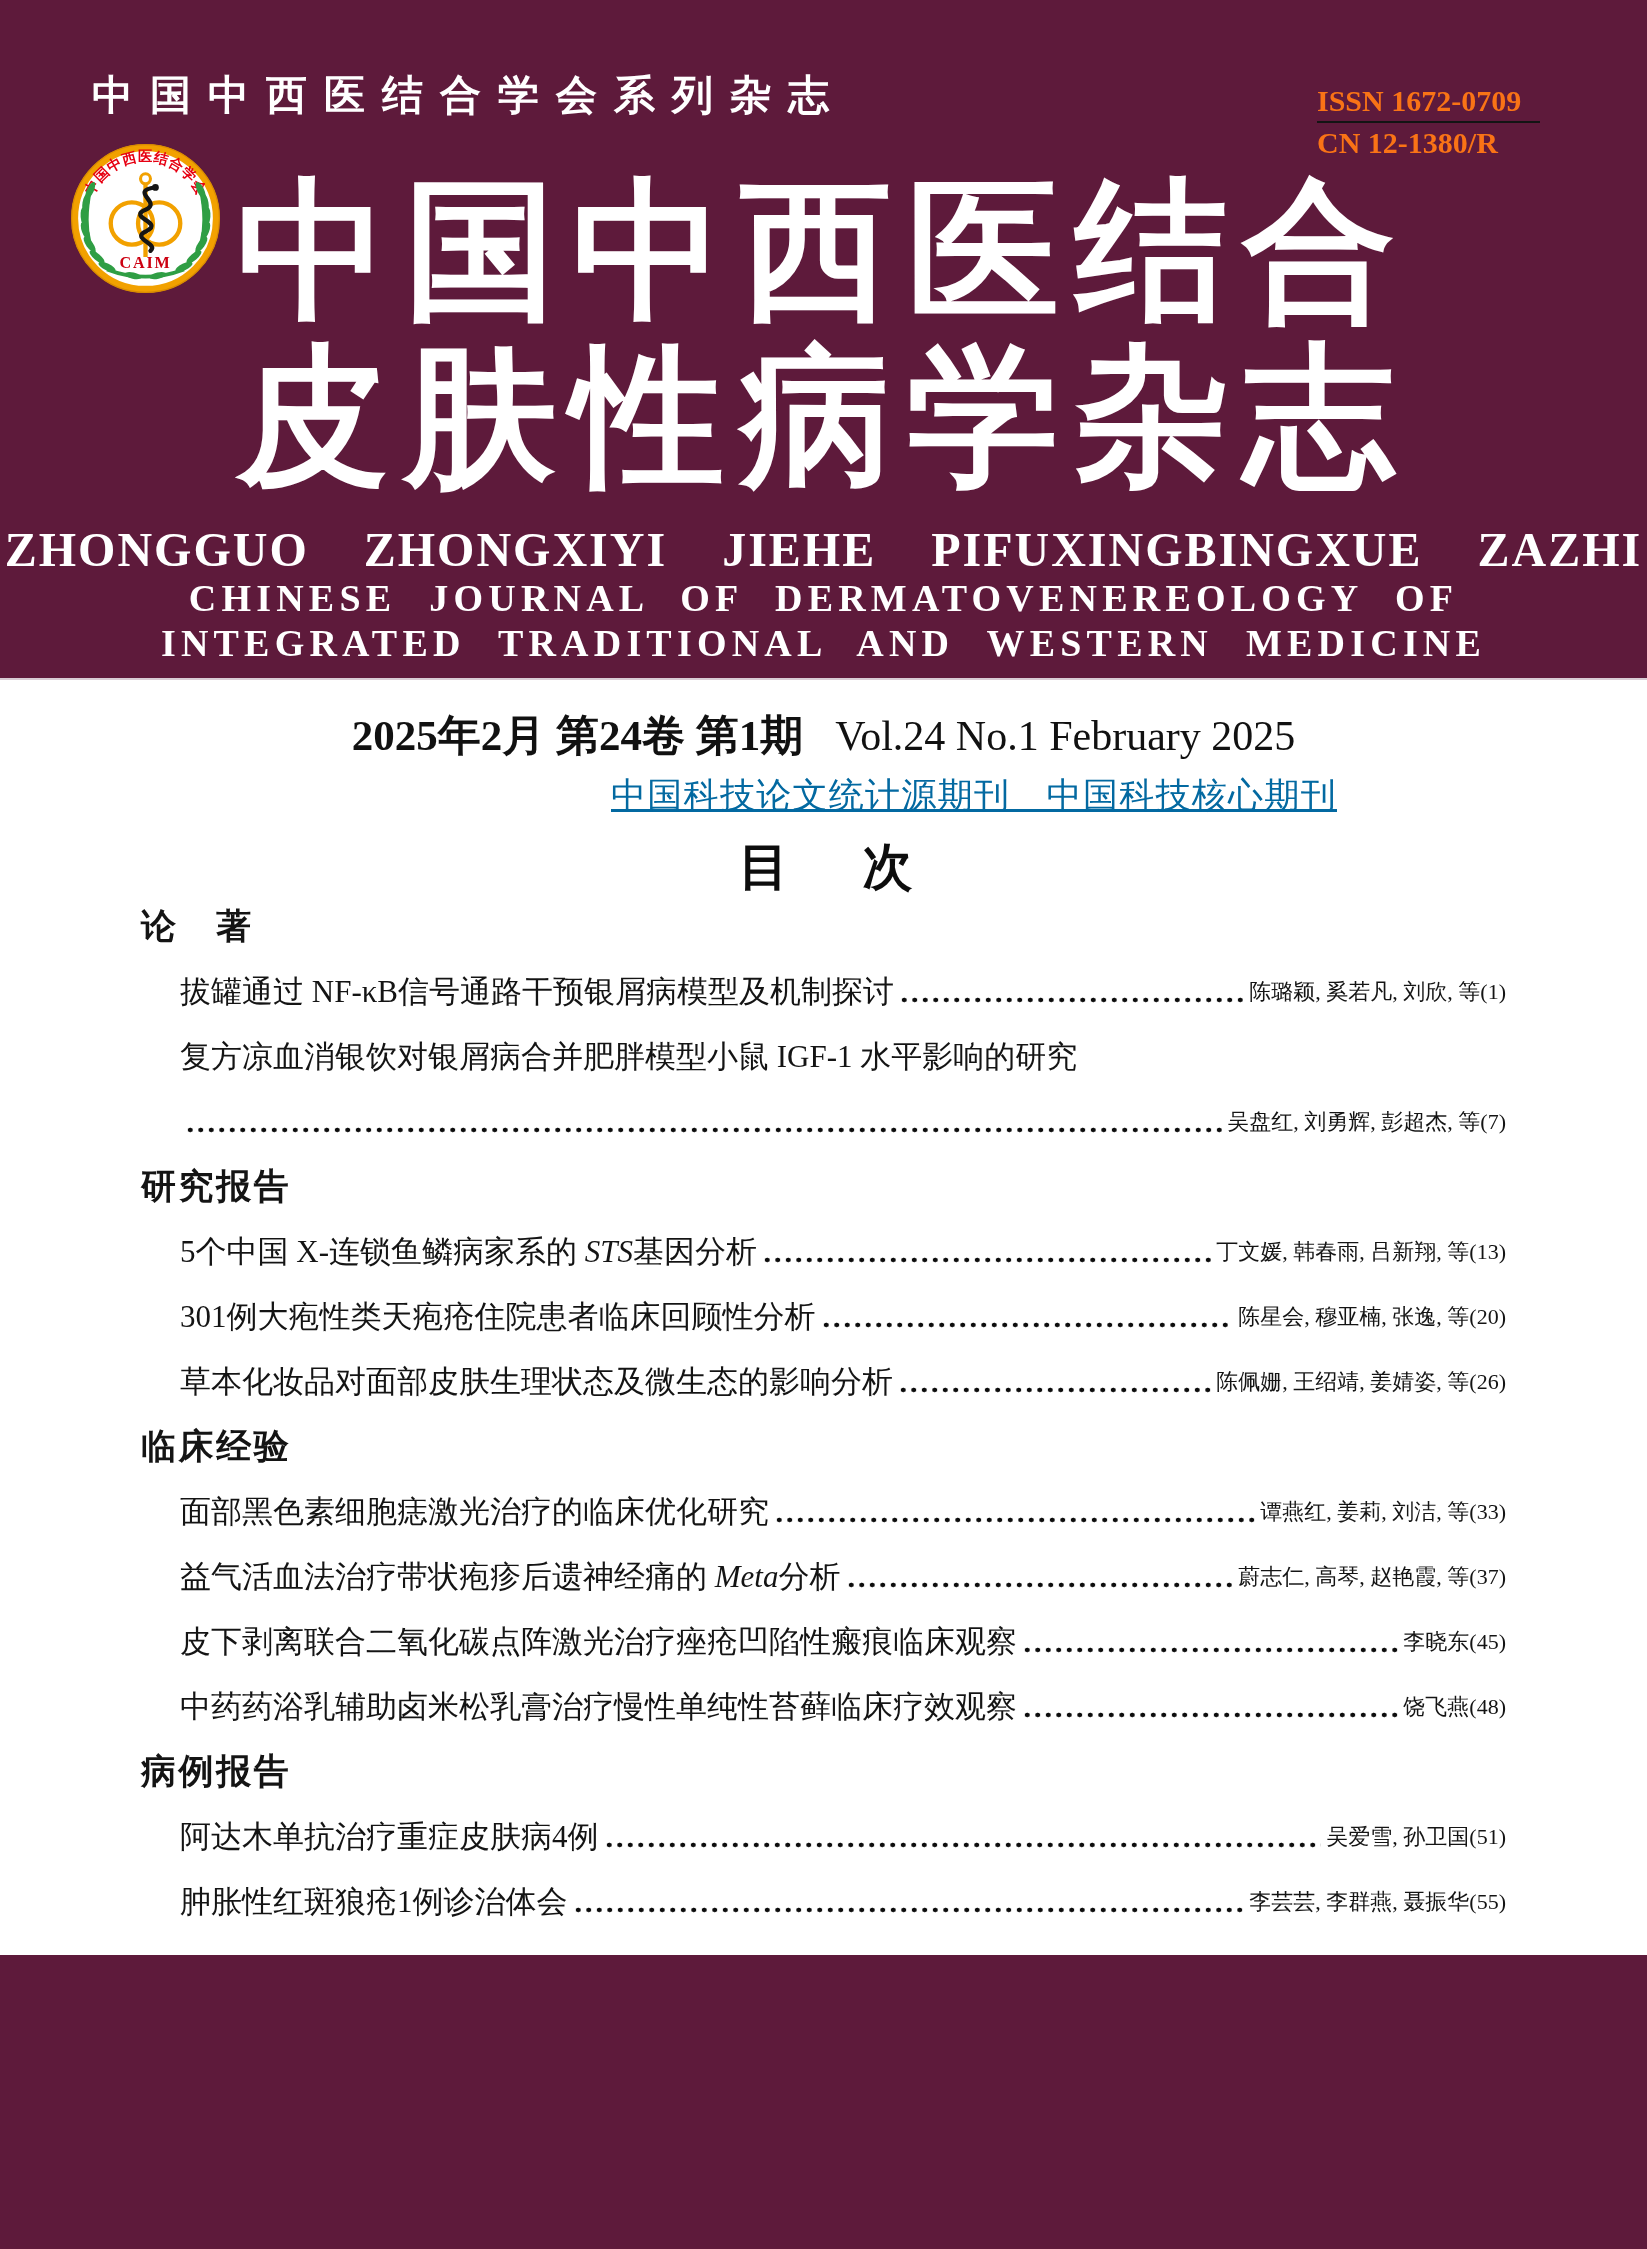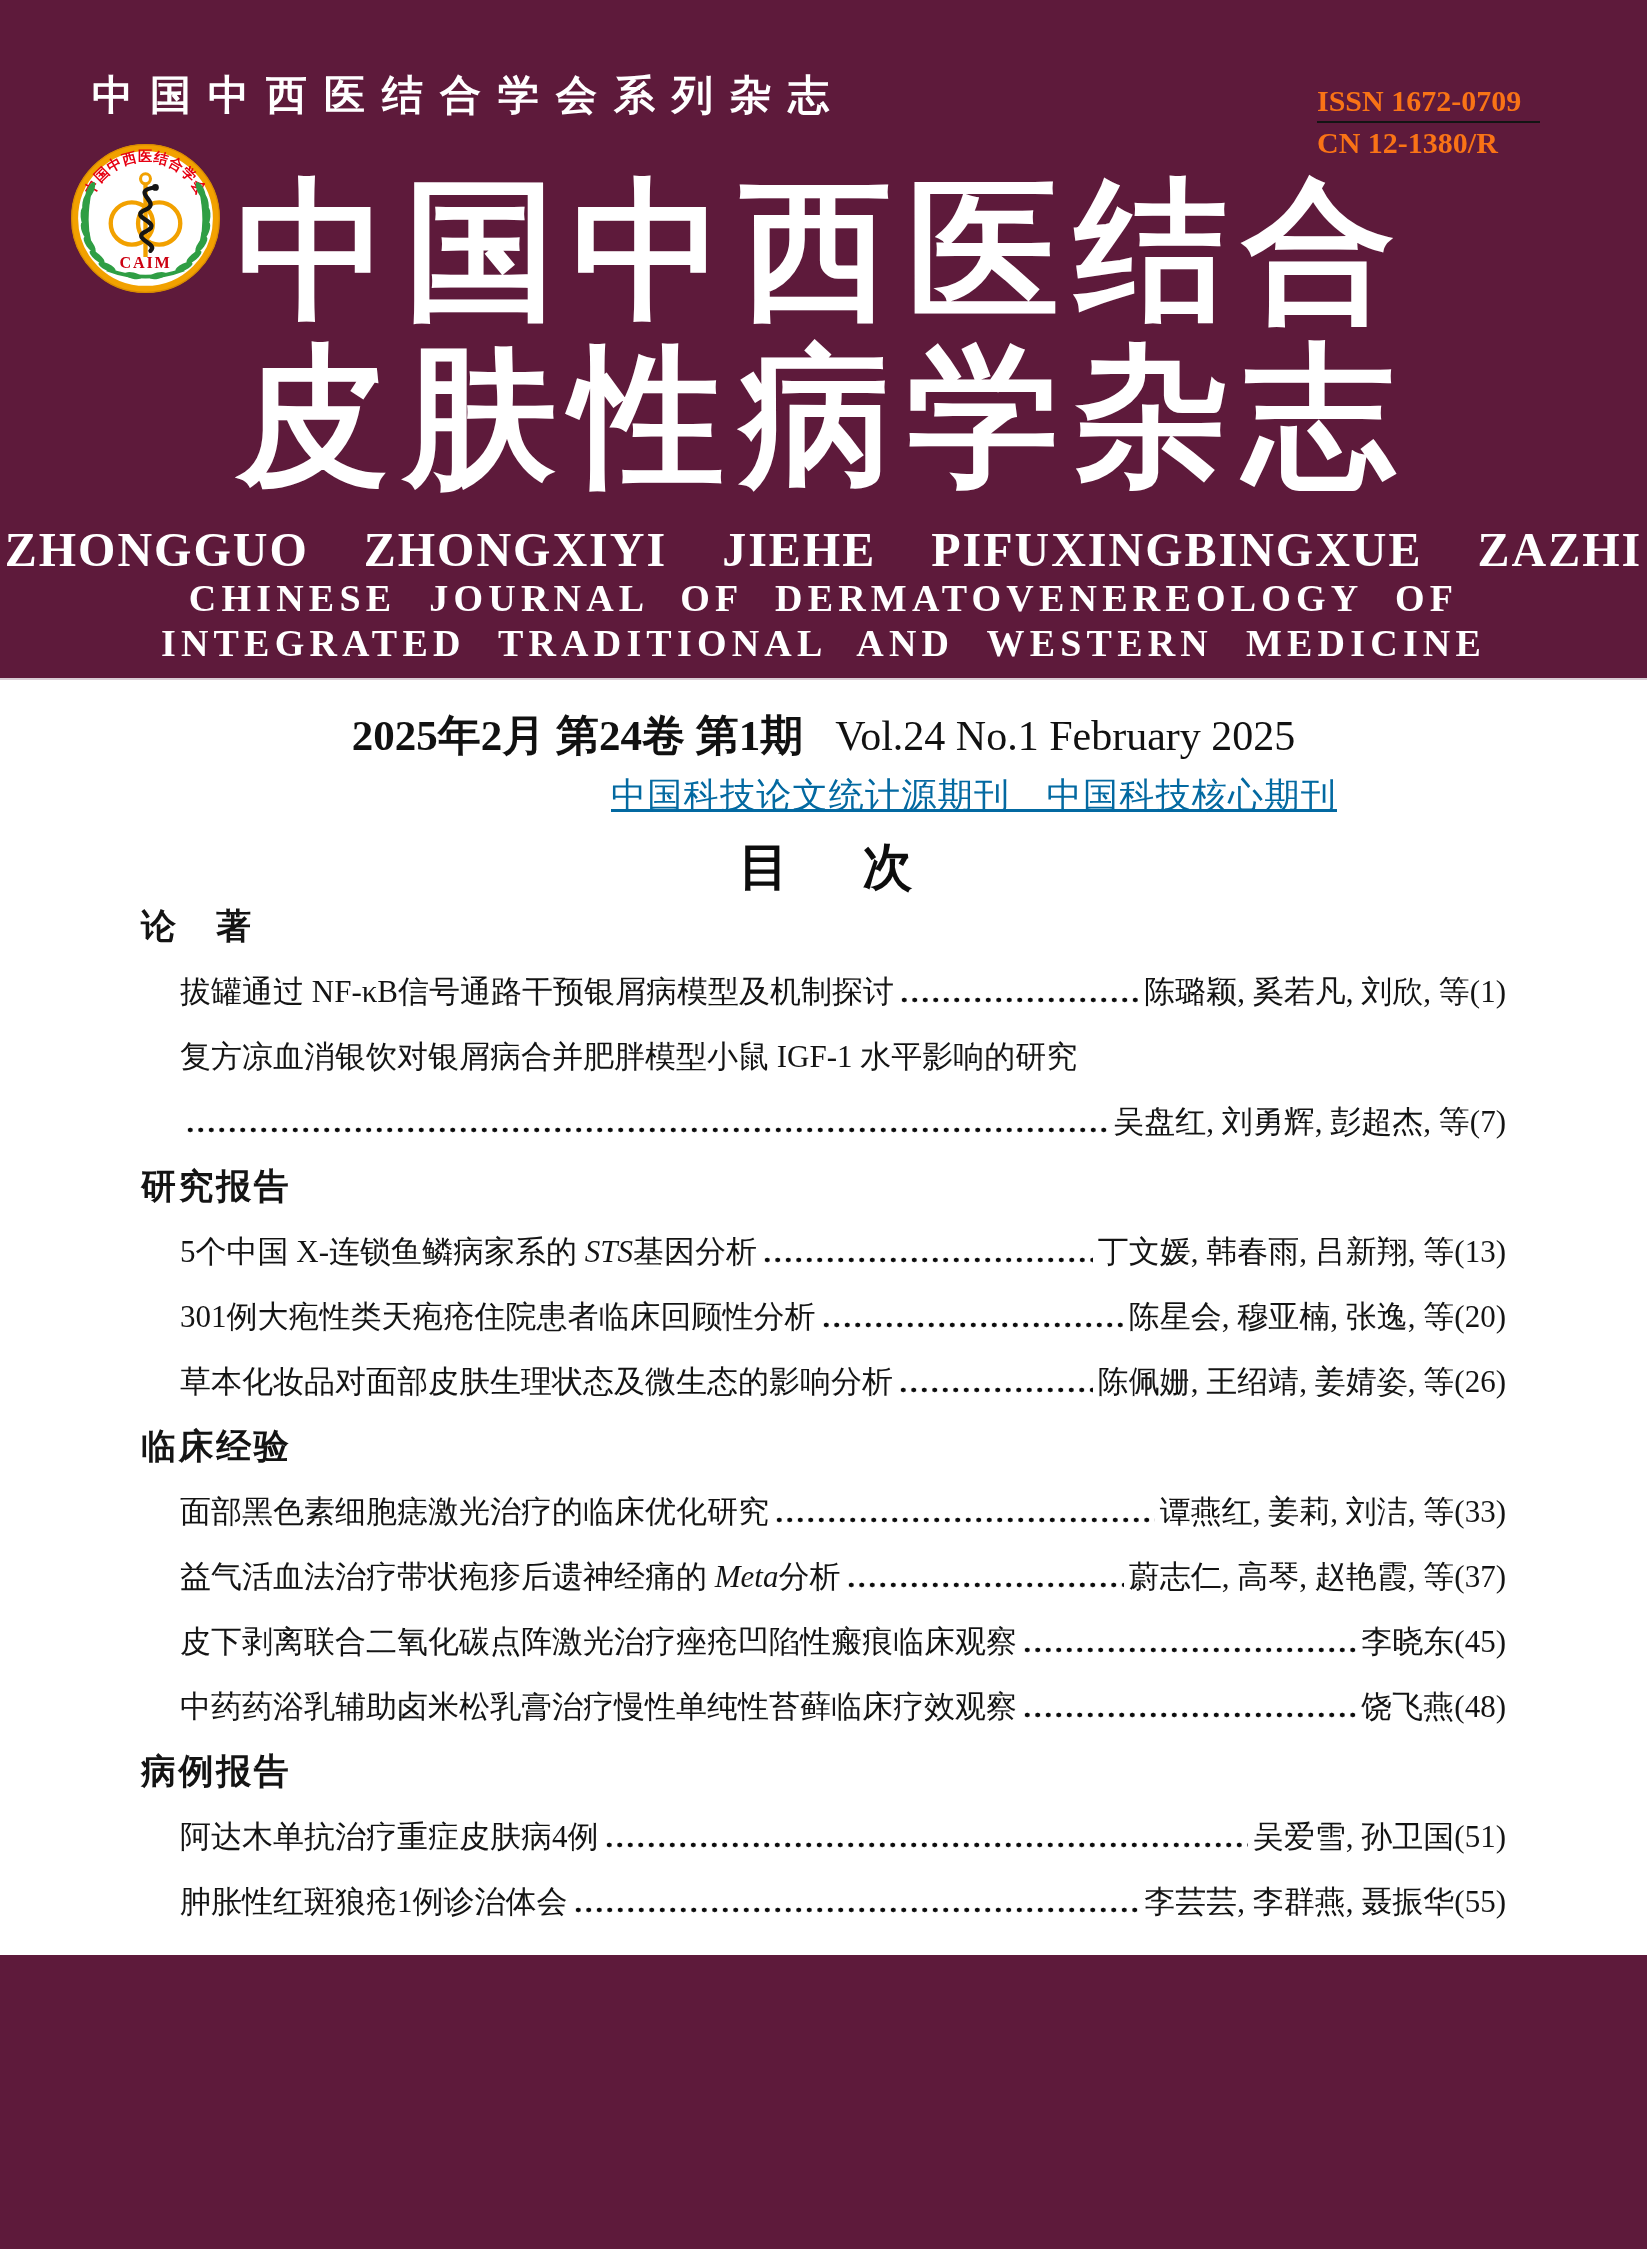--- a/index.html
+++ b/index.html
@@ -39,21 +39,21 @@
   .toc-heading{position:absolute;left:0;top:826px;width:1647px;margin:8px;text-align:center;
                font-size:50px;font-weight:800;color:#0d0d0d;letter-spacing:11.8px;}
 
   
   .toc{position:absolute;left:141px;top:894px;width:1365px;color:#141414;}
   .line{height:65px;display:flex;align-items:center;}
   .sec-h{font-size:35px;font-weight:800;letter-spacing:2.6px;white-space:nowrap;}
   .row{padding-left:39px;}
   .row .t{font-size:31px;white-space:nowrap;}
   .row .t i{}
-  .row .a{font-size:31px;white-space:nowrap;}
+  .row .a{font-size:22px;white-space:nowrap;}
   .leader{flex:1 1 auto;min-width:26px;height:7.9px;margin:0 5.2px;position:relative;top:7.9px;
           background-image:radial-gradient(circle, #0c0c0c 2.2px, rgba(0,0,0,0) 2.6px);
           background-size:10.5px 7.9px;background-repeat:repeat-x;background-position:0 0.7px;}
 </style>
 </head>
 <body>
 
 <div>
 
   <header class="band top-band">

